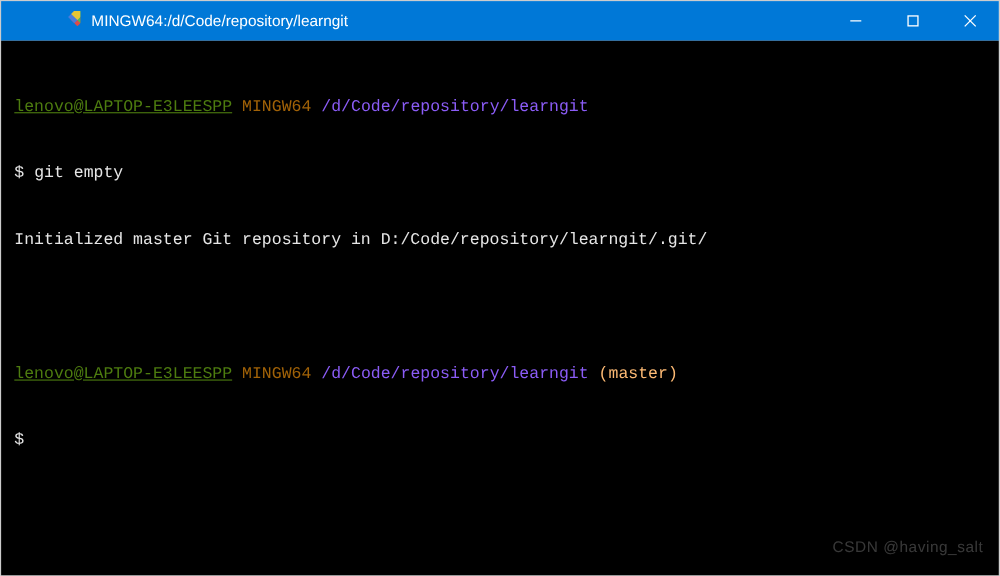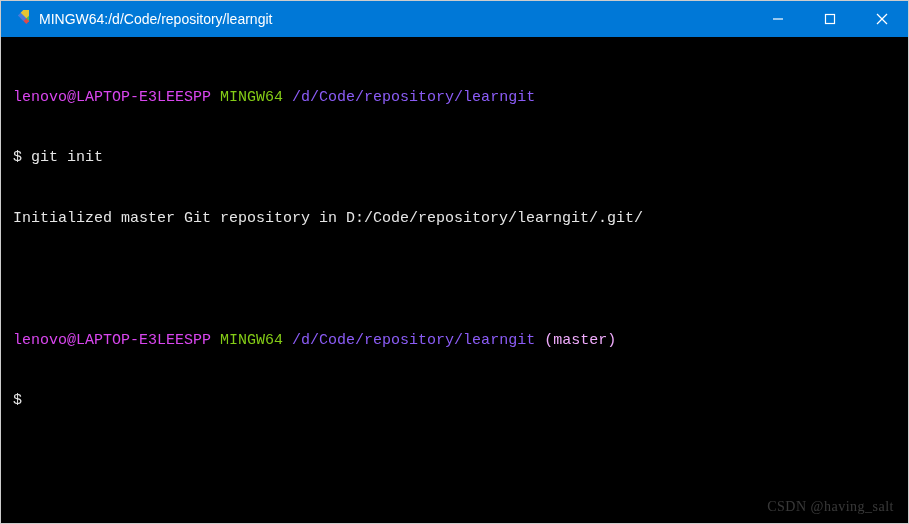--- a/index.html
+++ b/index.html
@@ -23,20 +23,21 @@
       border: 1px solid #ccc;
     }
     .titlebar {
       background: #0078d7;
       height: 36px;
       display: flex;
       align-items: center;
       color: #fff;
       font-family: "Segoe UI", Arial, sans-serif;
       font-size: 14px;
+      padding-left: 44px;
     }
     .titlebar-icon {
       width: 18px;
       height: 18px;
       margin-left: 10px;
       margin-right: 10px;
       display: flex;
       align-items: center;
       justify-content: center;
     }
@@ -62,31 +63,31 @@
       flex: 1;
       background: #000;
       color: #c0c0c0;
       padding: 10px 12px;
       font-size: 15px;
       line-height: 1.35;
       white-space: pre;
       font-family: Consolas, "Courier New", monospace;
       position: relative;
     }
-    .c-green { color: #d946ef; }
-    .c-magenta { color: #84cc16; }
+    .c-green { color: #4d7c0f; text-decoration: underline; }
+    .c-magenta { color: #a16207; }
     .c-yellow { color: #8b5cf6; }
     .c-white { color: #e6e6e6; }
-    .c-cyan { color: #f0abfc; margin-top: 45px; }
+    .c-cyan { color: #fdba74; margin-top: 45px; }
     .watermark {
       position: absolute;
       right: 14px;
-      bottom: 6px;
+      bottom: 16px;
       color: rgba(200,200,200,0.28);
-      font-family: Liberation Serif, serif;
+      font-family: Liberation Sans, sans-serif;
       font-size: 14px;
       letter-spacing: 0.5px;
     }
     .line {
       display: block;
     }
   </style>
 </head>
 <body>
 
@@ -116,21 +117,21 @@
         <svg width="12" height="12" viewBox="0 0 12 12">
             <line x1="1" y1="1" x2="11" y2="11" stroke="#fff" stroke-width="1.2"></line>
             <line x1="11" y1="1" x2="1" y2="11" stroke="#fff" stroke-width="1.2"></line>
           </svg>
       </div>
     </div>
   </div>
 
   <div class="terminal">
     <span class="line"><span class="c-green">lenovo@LAPTOP-E3LEESPP</span> <span class="c-magenta">MINGW64</span> <span class="c-yellow">/d/Code/repository/learngit</span></span>
-    <span class="line"><span class="c-white">$</span> <span class="c-white">git init</span></span>
+    <span class="line"><span class="c-white">$</span> <span class="c-white">git empty</span></span>
     <span class="line c-white">Initialized master Git repository in D:/Code/repository/learngit/.git/</span>
     <span class="line"> </span>
     <span class="line"><span class="c-green">lenovo@LAPTOP-E3LEESPP</span> <span class="c-magenta">MINGW64</span> <span class="c-yellow">/d/Code/repository/learngit</span> <span class="c-cyan">(master)</span></span>
     <span class="line"><span class="c-white">$</span></span>
 
     <div class="watermark">CSDN @having_salt</div>
   </div>
 </div>
 
 </body></html>

